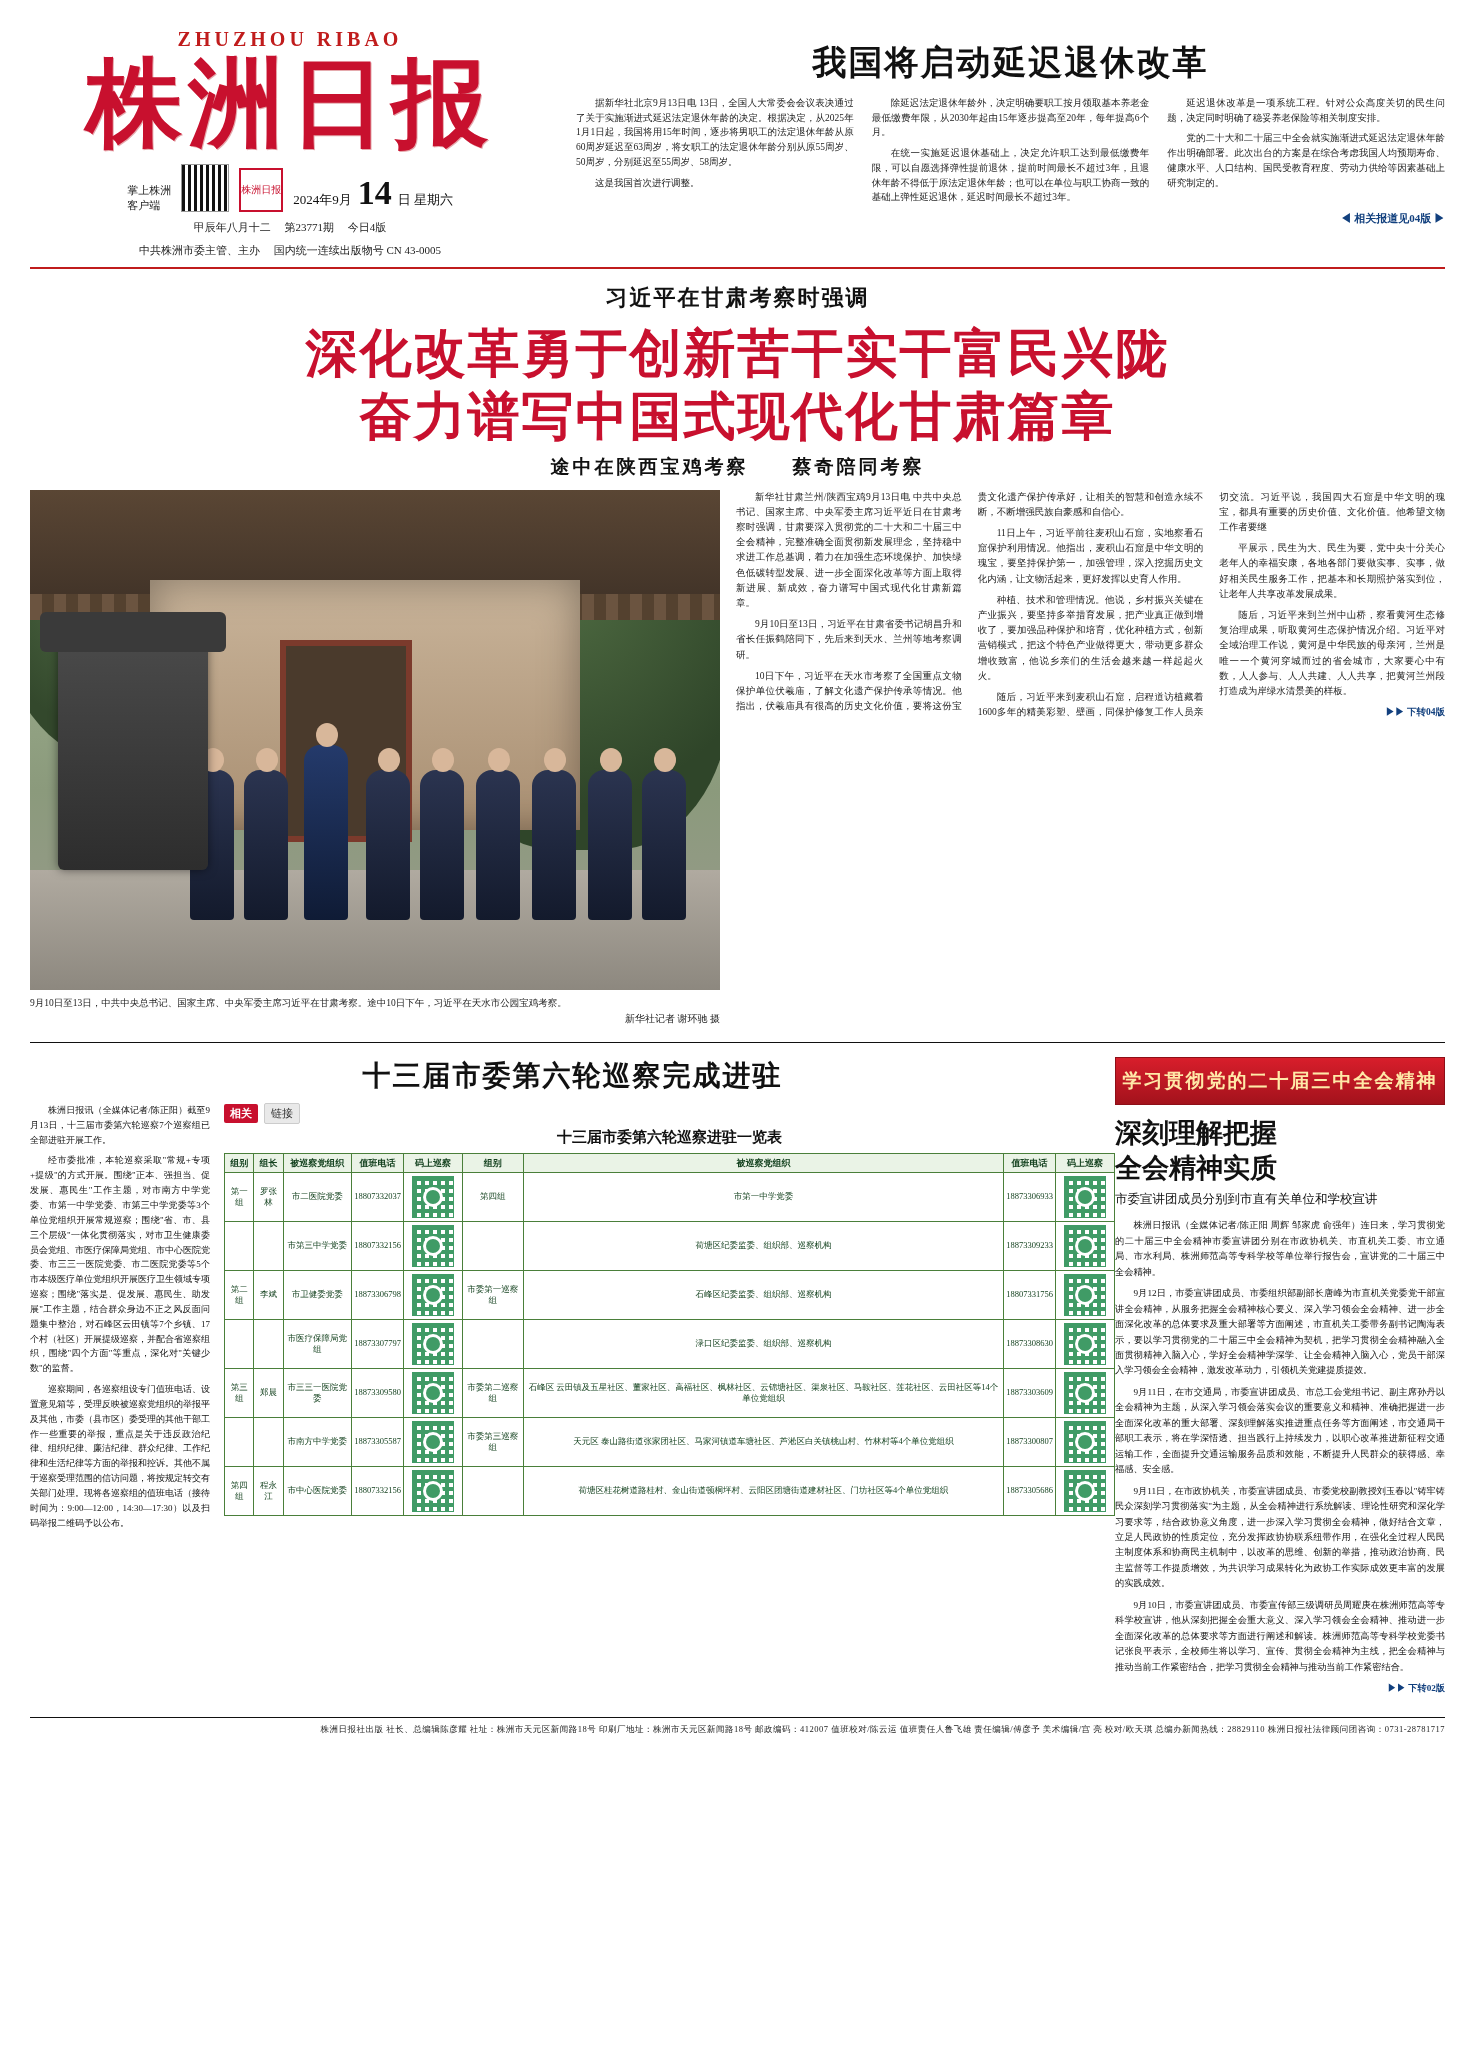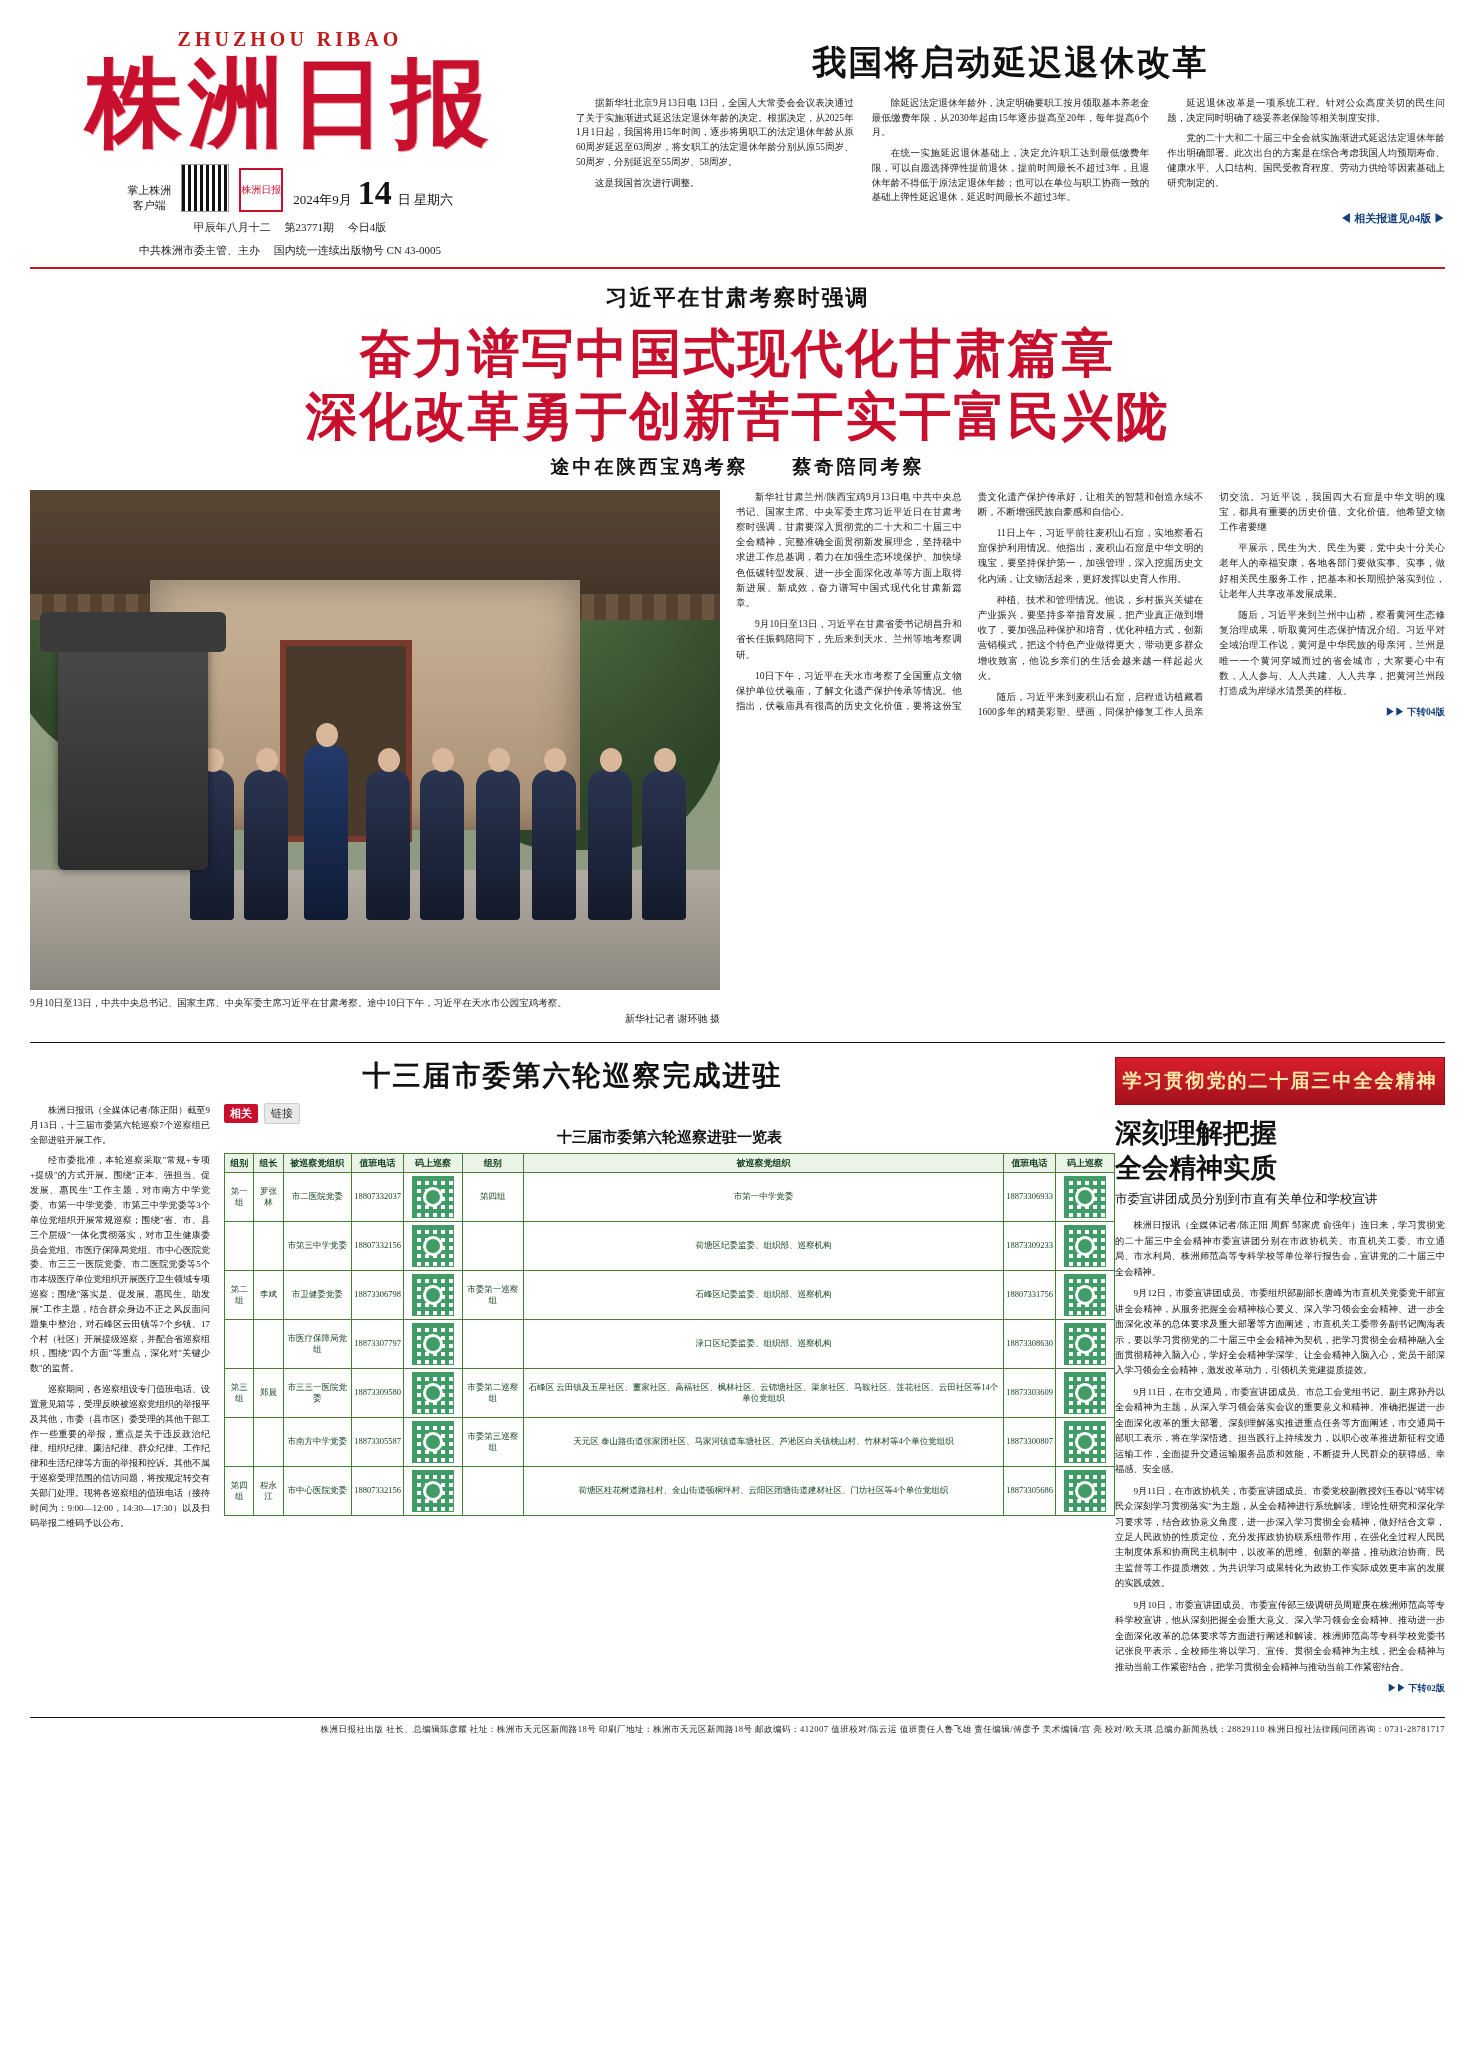--- a/index.html
+++ b/index.html
@@ -55,21 +55,21 @@
   }
   .mh-qr{
     width:46px;height:46px;
     border:1px solid #999;
     display:flex;align-items:center;justify-content:center;
     font-size:7px;line-height:1.1;text-align:center;color:#333;
     background:
       repeating-linear-gradient(90deg,#111 0 3px,#fff 3px 6px),
       #fff;
   }
-  .mh-sub{font-size:11px;line-height:1.3;text-align:center;color:#222;}
+  .mh-sub{font-size:11px;line-height:1.3;color:#222;}
   .mh-stamp{
     width:40px;height:40px;border:2px solid #c8102e;color:#c8102e;
     font-size:10px;display:flex;align-items:center;justify-content:center;
     text-align:center;line-height:1.05;
   }
   .mh-date{
     font-size:13px;color:#111;display:flex;align-items:baseline;gap:6px;
   }
   .mh-date .big{font-size:34px;font-weight:bold;}
   .mh-lines{font-size:11px;text-align:center;margin-top:7px;color:#222;line-height:1.5;}
@@ -302,22 +302,22 @@
         <span class="tri">◀</span>
         <span>相关报道见04版</span>
         <span class="tri">▶</span>
       </div>
     </div>
   </div>
 
   <div class="lead">
     <div class="lead-kicker">习近平在甘肃考察时强调</div>
     <div class="lead-title">
+      <div>深化改革勇于创新苦干实干富民兴陇</div>
       <div>奋力谱写中国式现代化甘肃篇章</div>
-      <div>深化改革勇于创新苦干实干富民兴陇</div>
     </div>
     <div class="lead-sub">途中在陕西宝鸡考察　　蔡奇陪同考察</div>
   </div>
 
   <div class="main-row">
     <div class="photo-col">
       <div class="photo">
         <div class="sky"></div>
         <div class="tree1"></div>
         <div class="tree2"></div>

